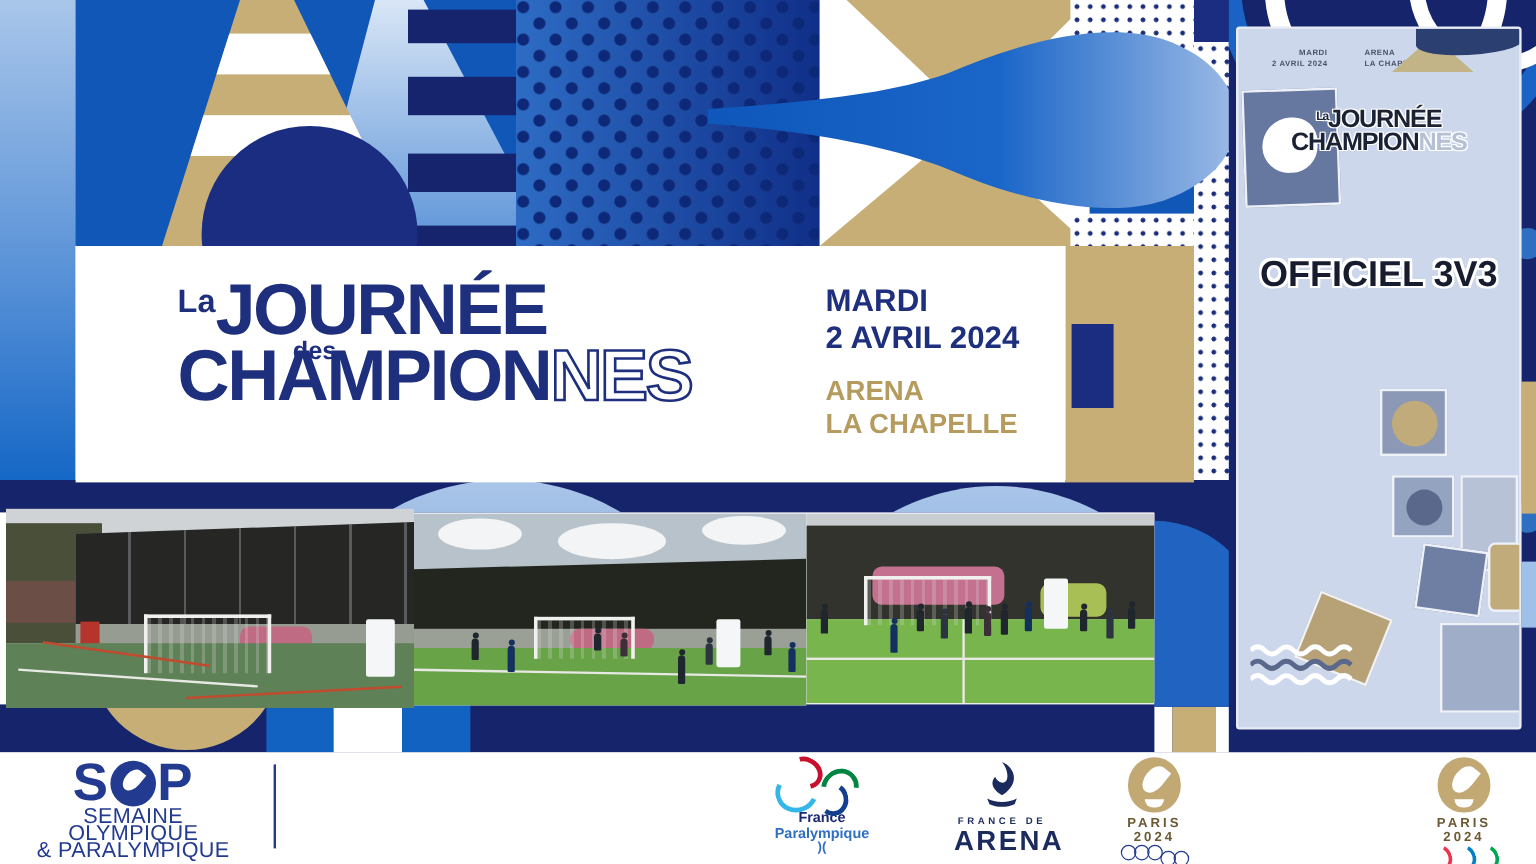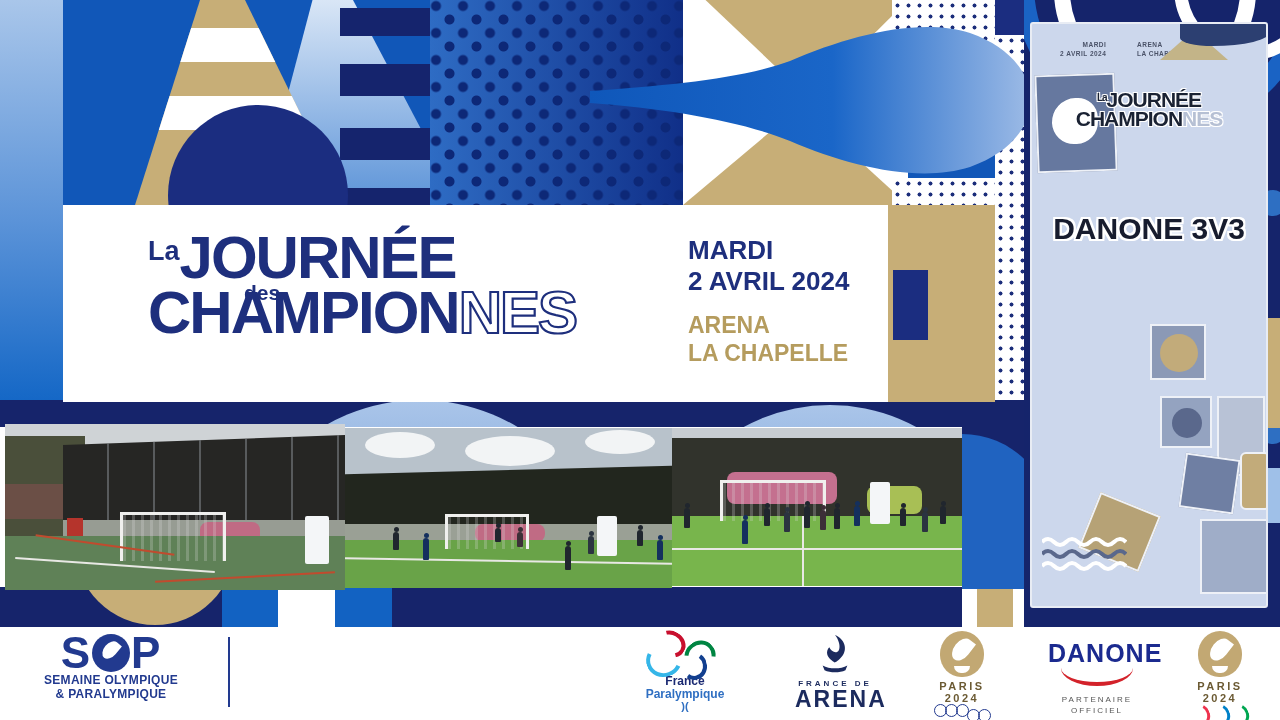--- a/index.html
+++ b/index.html
@@ -67,21 +67,21 @@
   #activity{font-weight:bold;color:#171c2e;font-size:30px;letter-spacing:0;
             text-shadow:-2px -2px 0 #fff,2px -2px 0 #fff,-2px 2px 0 #fff,2px 2px 0 #fff,0 2px 0 #fff,2px 0 0 #fff,0 -2px 0 #fff,-2px 0 0 #fff;}
   .pd{position:absolute;border:2px solid #eef1f7;box-sizing:border-box;}
   
   #bar{left:0;top:627px;width:1280px;height:93px;background:#fff;}
   .logo{position:absolute;text-align:center;color:#223a8f;}
   #sop-word{font-size:44px;font-weight:bold;letter-spacing:1px;line-height:40px;display:flex;align-items:center;justify-content:center;}
   .sop-o{width:38px;height:38px;border-radius:50%;background:#223a8f;position:relative;margin:0 1px;}
   .sop-o::after{content:"";position:absolute;left:12px;top:6px;width:13px;height:20px;background:#fff;
                 border-radius:60% 0 60% 60%;transform:rotate(40deg);}
-  .sop-sub{font-size:12px;font-weight:bold;line-height:14px;letter-spacing:.3px;}
+  .sop-sub{font-size:18px;font-weight:normal;line-height:14px;letter-spacing:.3px;}
   .divider{background:#223a8f;}
   .flag{display:flex;width:30px;height:18px;}
   .flag i{flex:1;}
   .reg-t{font-size:13px;font-weight:bold;color:#1d1d1b;line-height:15px;text-align:left;}
   .motto{font-family:"Liberation Serif",serif;font-style:italic;font-size:8.5px;color:#333;line-height:10px;text-align:left;}
   .seal{width:44px;height:44px;border-radius:50%;border:1.5px dotted #a33a3a;position:relative;margin:0 auto;}
   .seal .rooster{position:absolute;left:14px;top:7px;width:14px;height:16px;background:#24327a;
                  border-radius:60% 20% 50% 50%;transform:rotate(-12deg);}
   .minirings{position:absolute;left:7px;bottom:6px;display:flex;gap:1px;}
   .minirings i{width:5px;height:5px;border-radius:50%;border:1.2px solid;}
@@ -276,21 +276,21 @@
       <div class="abs" style="left:14px;top:22px;width:46px;height:46px;border-radius:55% 45% 50% 50%;background:#fff;"></div>
     </div>
     <div class="abs" style="left:128px;top:6px;width:0;height:0;border-left:34px solid transparent;border-right:34px solid transparent;border-bottom:30px solid #c3b488;"></div>
     <div class="abs" style="left:148px;top:0;width:90px;height:22px;background:#2c3f71;border-radius:0 0 70% 40%;"></div>
 
     <div class="abs" style="left:0;top:64px;width:100%;text-align:center;">
       <div class="plogo"><span style="font-size:10px;vertical-align:6px;">La</span><span>JOURNÉE</span></div>
       <div class="plogo"><span>CHAMPION</span><span class="faded">NES</span></div>
     </div>
 
-    <div id="activity" class="abs" style="left:0;top:188px;width:100%;text-align:center;">DANONE 3V3</div>
+    <div id="activity" class="abs" style="left:0;top:188px;width:100%;text-align:center;">OFFICIEL 3V3</div>
 
     <div class="pd" style="left:118px;top:300px;width:56px;height:56px;background:#8b99b6;">
       <div class="abs" style="left:8px;top:8px;width:38px;height:38px;border-radius:50%;background:#c2ab7a;"></div>
     </div>
     <div class="pd" style="left:128px;top:372px;width:52px;height:52px;background:#94a3c0;">
       <div class="abs" style="left:10px;top:10px;width:30px;height:30px;border-radius:50%;background:#5a688c;"></div>
     </div>
     <div class="pd" style="left:185px;top:372px;width:48px;height:80px;background:#b8c2d6;"></div>
     <div class="pd" style="left:150px;top:432px;width:55px;height:55px;background:#6f7fa3;transform:rotate(8deg);"></div>
     <div class="pd" style="left:208px;top:428px;width:30px;height:58px;background:#c2ab7a;border-radius:6px;"></div>
@@ -345,28 +345,20 @@
       <div class="p24">PARIS 2024</div>
       <div class="rings">
         <i class="r-b"></i>
           <i class="r-k"></i>
           <i class="r-r"></i>
           <i class="r-y"></i>
           <i class="r-g"></i>
       </div>
     </div>
 
-    <div class="logo" style="left:1048px;top:12px;width:98px;">
-      <div class="danone-t">DANONE</div>
-      <div class="smile"></div>
-      <div class="part">
-        <div>PARTENAIRE</div>
-        <div>OFFICIEL</div>
-      </div>
-    </div>
 
     <div class="logo" style="left:1178px;top:4px;width:84px;">
       <div class="flame"></div>
       <div class="p24">PARIS 2024</div>
       <div style="height:20px;">
         <span class="agito" style="border-color:#ee334e;transform:rotate(-20deg);"></span>
         <span class="agito" style="border-color:#0081c8;transform:rotate(-20deg);margin-left:-4px;"></span>
         <span class="agito" style="border-color:#00a651;transform:rotate(-20deg);margin-left:-4px;"></span>
       </div>
     </div>

